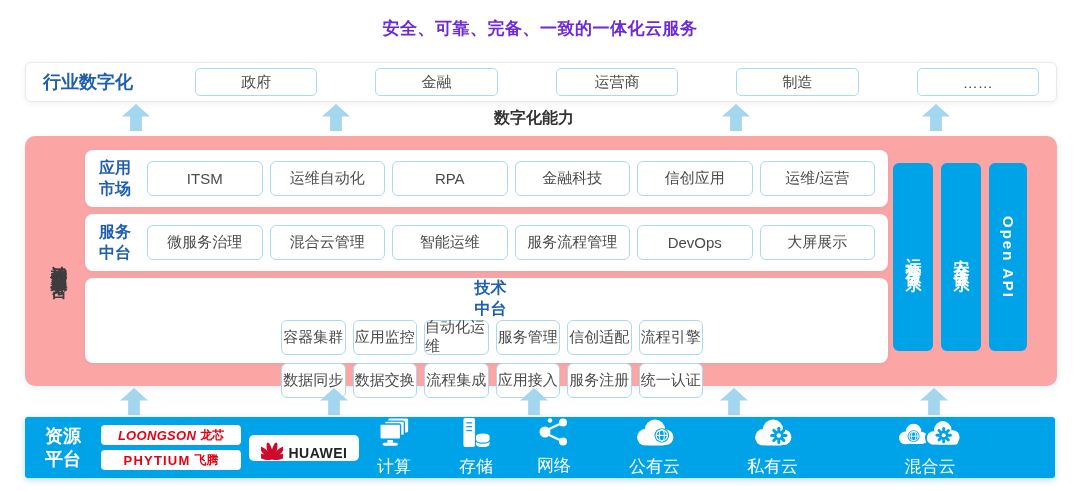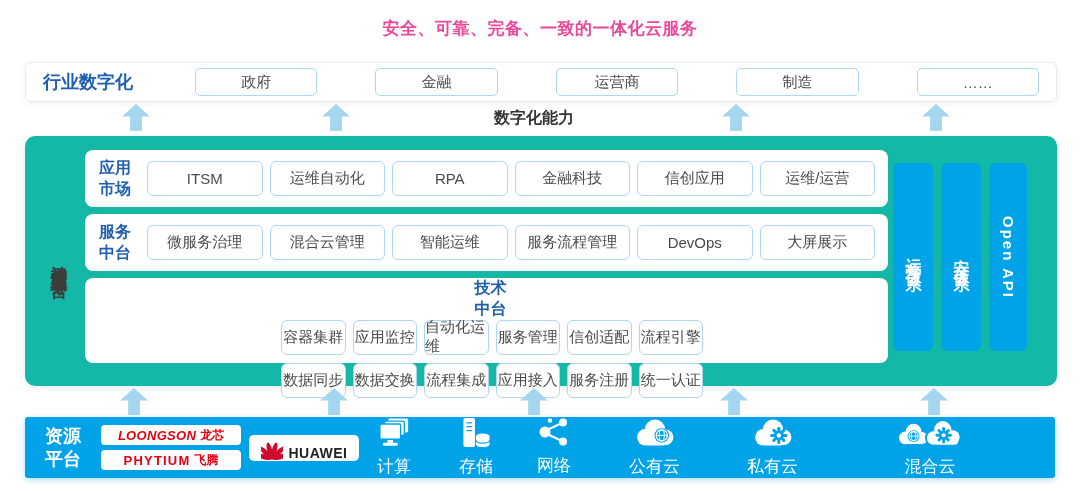--- a/index.html
+++ b/index.html
@@ -1,20 +1,20 @@
 <!DOCTYPE html>
 <html><head>
 <meta charset="utf-8">
 <style>
   * { margin:0; padding:0; box-sizing:border-box; }
   body { background:#fff; font-family:"Liberation Sans","DejaVu Sans",sans-serif; }
   .canvas { position:relative; width:1080px; height:491px; background:#ffffff; overflow:hidden; }
 
   .title { position:absolute; top:17px; left:0; right:0; text-align:center;
-           font-size:17px; font-weight:bold; color:#ec4899; letter-spacing:0.5px; }
+           font-size:17px; font-weight:bold; color:#6d28d9; letter-spacing:0.5px; }
 
   
   .band { position:absolute; left:25px; top:62px; width:1032px; height:40px;
           background:#fff; border:1px solid #eaeaea; border-radius:6px;
           box-shadow:0 2px 6px rgba(0,0,0,.06);
           display:flex; align-items:center; padding:4px 17px; gap:15px; }
   .band-label { font-size:18px; font-weight:bold; color:#1f5fae; white-space:nowrap; margin-right:4px; }
   .chip { background:#fff; border:1px solid #aed8f1; border-radius:5px;
           display:flex; align-items:center; justify-content:center;
           font-size:15px; color:#4a4a4a; }
@@ -24,21 +24,21 @@
   .arrow-row { position:absolute; left:0; width:916px; }
   .top-arrows { top:104px; height:28px; }
   .bottom-arrows { top:388px; height:27px; }
   .arrow { position:absolute; top:0; width:28px; height:27px; background:#a5d6f0;
            clip-path:polygon(50% 0%,100% 46%,71% 46%,71% 100%,29% 100%,29% 46%,0% 46%); }
   .cap-label { position:absolute; left:534px; top:4px; transform:translateX(-50%);
                font-size:16px; font-weight:bold; color:#333; white-space:nowrap; }
 
   
   .platform { position:absolute; left:25px; top:136px; width:1032px; height:250px;
-              background:#14b8a6; border-radius:10px; box-shadow:0 2px 6px rgba(120,160,200,.18); }
+              background:#fca5a5; border-radius:10px; box-shadow:0 2px 6px rgba(120,160,200,.18); }
   .platform-name-wrap { position:absolute; left:8px; top:0; bottom:0; width:52px;
                         display:flex; align-items:center; justify-content:center; }
   .platform-name { writing-mode:vertical-rl; font-size:17px; font-weight:bold;
                    color:#3d3d3d; letter-spacing:2px; }
   .prow { position:absolute; left:60px; width:803px; background:#fff; border-radius:8px;
           box-shadow:0 1px 4px rgba(100,150,190,.16);
           display:flex; align-items:center; padding-left:14px; }
   .prow-1 { top:14px;  height:57px; }
   .prow-2 { top:78px;  height:57px; }
   .prow-3 { top:142px; height:85px;flex-direction:column; }

